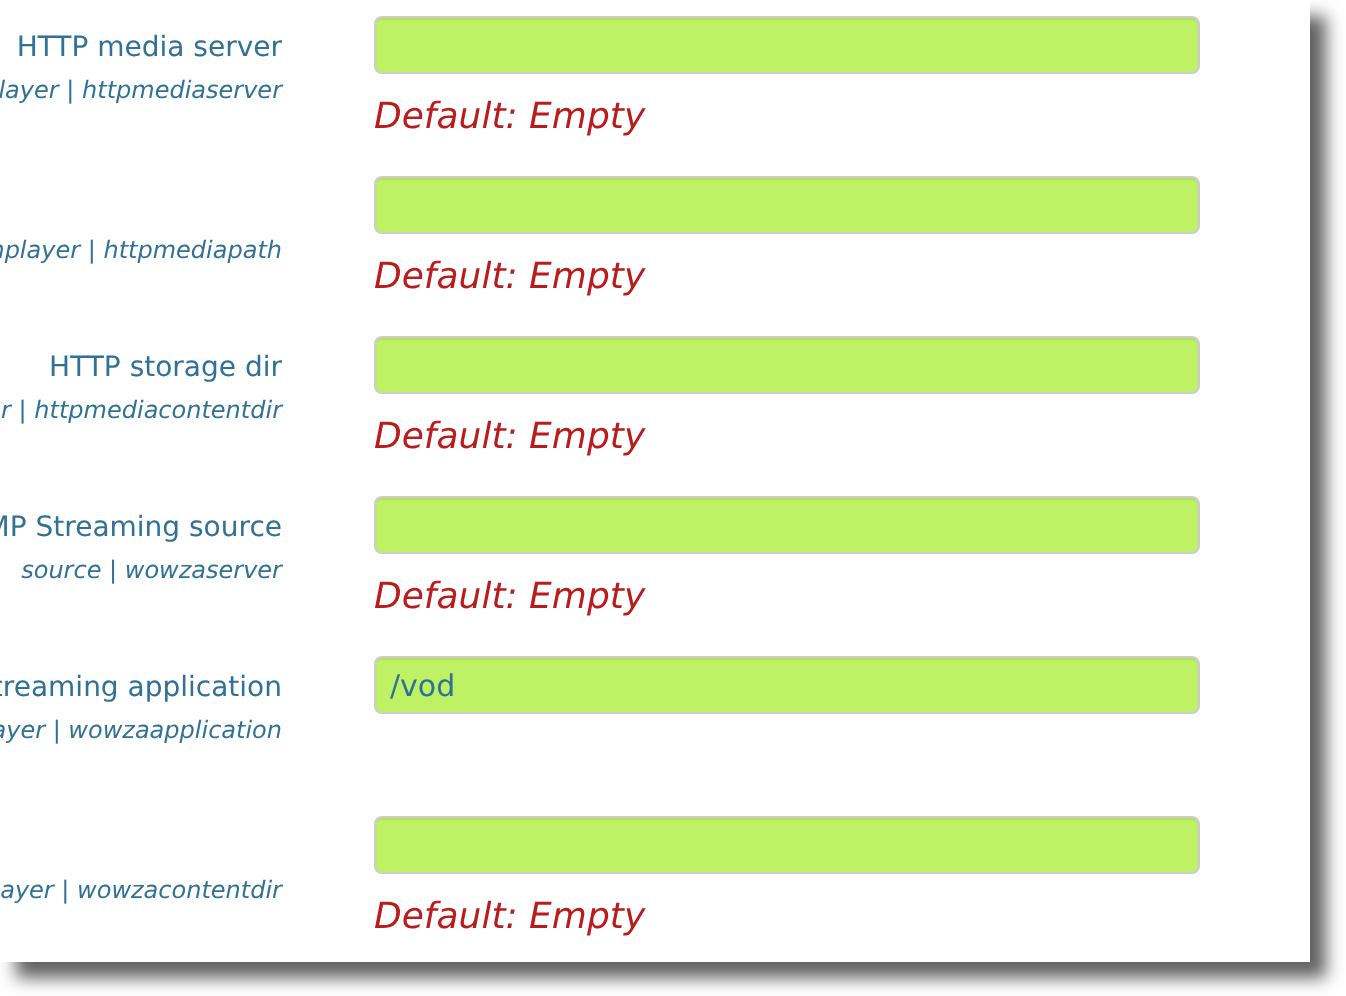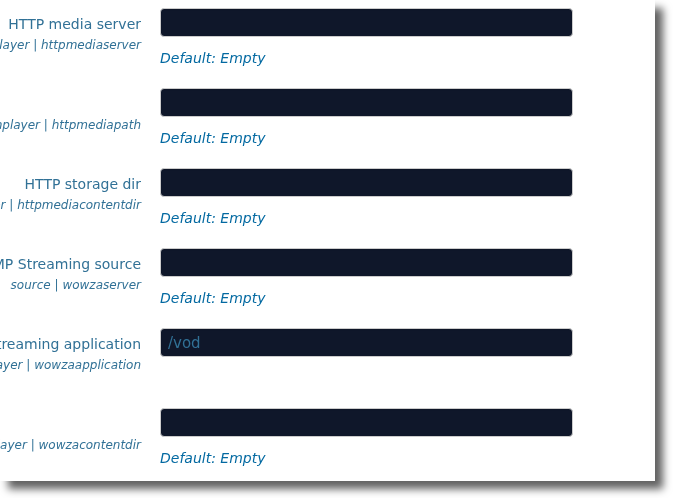--- a/index.html
+++ b/index.html
@@ -19,20 +19,21 @@
     height: 481px;
     background: #ffffff;
     box-shadow: 8px 8px 8px rgba(0,0,0,0.62);
   }
   .form {
     padding-top: 8px;
   }
   .row {
     display: flex;
     height: 80px;
+    gap: 27px;
   }
   .labels {
     position: relative;
     flex: 0 0 141px;
     width: 141px;
   }
   .label-main {
     position: absolute;
     right: 0;
     top: 7px;
@@ -59,30 +60,30 @@
     display: block;
     width: 413px;
     height: 29px;
     box-sizing: border-box;
     border: 1px solid #cccccc;
     border-radius: 4px;
     padding: 4px 7px;
     font-size: 15px;
     color: #317196;
     font-family: "DejaVu Sans", sans-serif;
-    background: #0f172a;
+    background: #bef264;
     box-shadow: inset 0 1px 1px rgba(0,0,0,0.075);
     outline: none;
   }
   .default {
     margin-top: 13px;
-    font-size: 14px;
+    font-size: 18px;
     line-height: 17px;
     font-style: italic;
-    color: #0369a1;
+    color: #b91c1c;
   }
 </style>
 </head>
 <body>
 
 <div class="page">
   <div class="form" id="settings-form">
   <div class="row">
     <div class="labels">
       <div class="label-main">HTTP media server</div>

